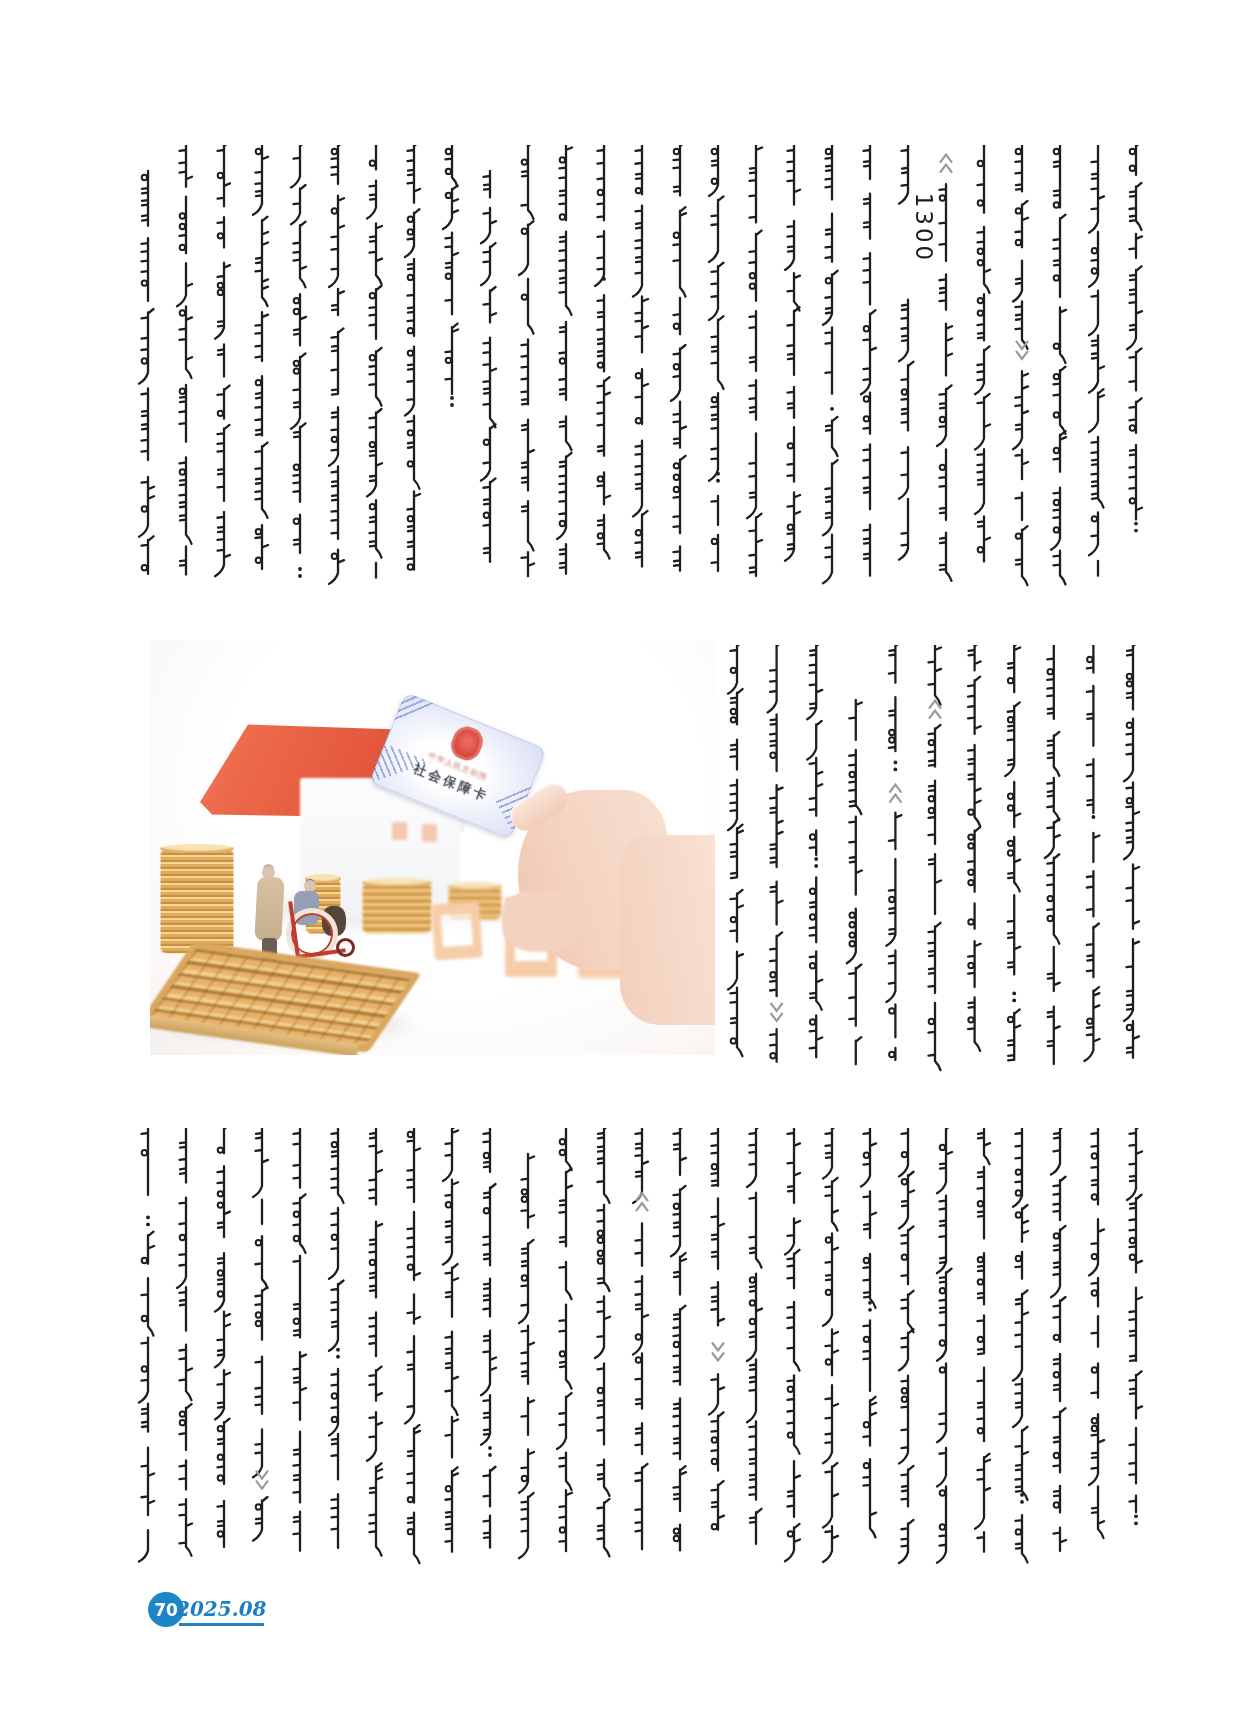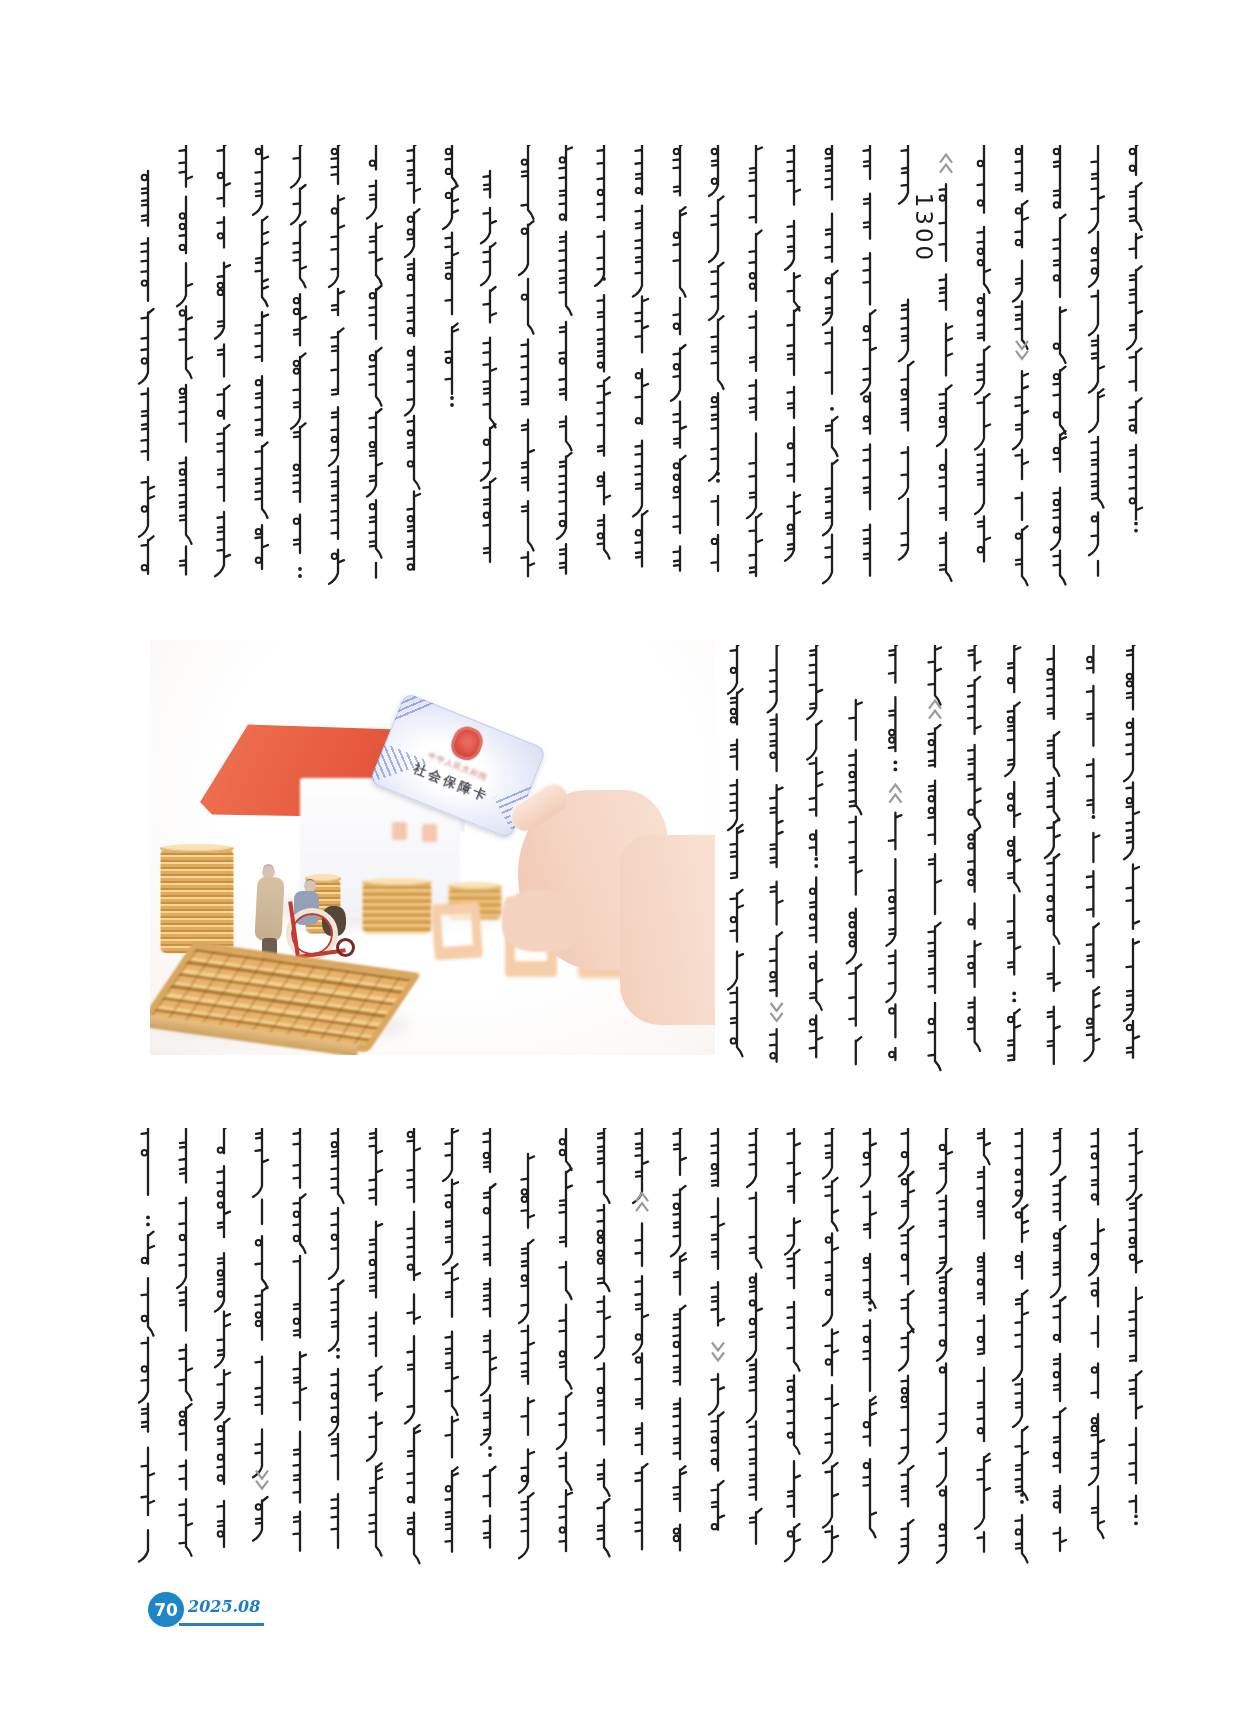--- a/index.html
+++ b/index.html
@@ -59,22 +59,22 @@
         background:linear-gradient(260deg,#f9e2d4,#f2cfbc);}
   .thumb{left:358px;top:152px;width:62px;height:30px;border-radius:16px;transform:rotate(-33deg);
         background:linear-gradient(180deg,#fbe6da,#f1ccb8);box-shadow:inset 0 2px 2px rgba(255,255,255,.7);}
   .fingers{left:352px;top:250px;width:80px;height:62px;border-radius:40%;
         background:#f4d2c0;filter:blur(1px);}
 
   
   .badge{position:absolute;left:148px;top:1592px;width:36px;height:35px;border-radius:50%;
         background:#1d86c8;color:#ffffff;font-size:17px;font-weight:bold;
         display:flex;align-items:center;justify-content:center;}
-  .issue{position:absolute;left:188px;top:1597px;font-family:"DejaVu Serif",serif;
-        font-style:italic;font-weight:bold;font-size:16px;color:#1d7ec5;}
+  .issue{position:absolute;left:176px;top:1597px;font-family:"DejaVu Serif",serif;
+        font-style:italic;font-weight:bold;font-size:20px;color:#1d7ec5;}
   .issue-rule{position:absolute;left:179px;top:1623px;width:85px;height:2.5px;background:#2b7fc0;}
 </style>
 </head>
 <body>
 
 <div class="page">
 
   <div class="strip" style="left: 136px; top: 145px;">
       <svg width="1020" height="452">
         <path d="M12 26 L12 80.73689167760313 M12 43.10466017667204 L6 43.90466017667204 M12 47.60466017667204 L6 48.40466017667204 M12 55.08481714501977 L6 55.88481714501977 M12 59.58481714501977 L6 60.38481714501977 M12 70.23123664781451 L6 71.03123664781451 M12 74.73123664781451 L6 75.53123664781451 M12 93.09669768437743 L12 155.9687378560193 M12 98.09669768437743 L5.5 98.89669768437743 M12 106.16778512392193 L5.5 106.96778512392193 M12 115.5432906402275 L5.5 116.3432906402275 M12 126.03834513248876 L5.5 126.83834513248875 M12 167.50962474988773 L12 227.6498607438989 M12 168.50962474988773 L17.5 164.00962474988773 M12 172.50962474988773 L5.5 173.30962474988775 M12 192.73610838362947 L5.5 193.53610838362948 M12 204.19741708552465 L5.5 204.99741708552466 M12 227.6498607438989 Q10 234.6498607438989 3 238.6498607438989 M12 243.44751764880493 L12 315.0241657374427 M12 248.44751764880493 L5.5 249.24751764880494 M12 265.8913931036368 L6 266.6913931036368 M12 270.3913931036368 L6 271.1913931036368 M12 279.0139778214507 L6 279.8139778214507 M12 283.5139778214507 L6 284.3139778214507 M12 294.9193036984652 L5.5 295.71930369846524 M12 305.7838950967416 L5.5 306.5838950967416 M12 331.8991516502574 L12 380.73422975232825 M12 336.8991516502574 L5.5 337.6991516502574 M12 344.1888228687458 L18 341.6888228687458 M12 353.7054058457725 L18 351.2054058457725 M12 380.73422975232825 Q10 387.73422975232825 3 391.73422975232825 M12 394.7760440199636 L12 428.9073036108166 M12 395.7760440199636 L17.5 391.2760440199636 M12 399.7760440199636 L5.5 400.5760440199636 " fill="none" stroke="#1e1e1e" stroke-width="2.3" stroke-linecap="round"></path>

